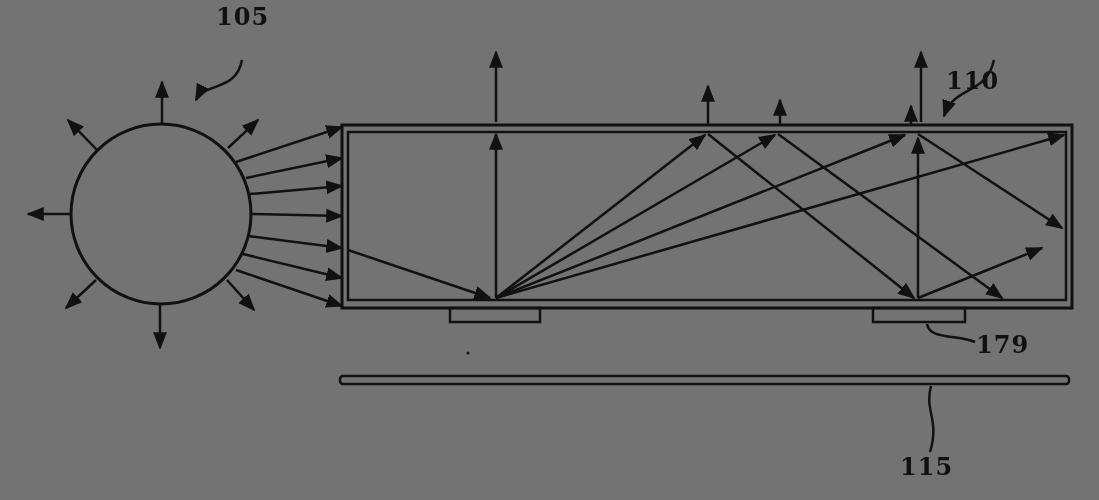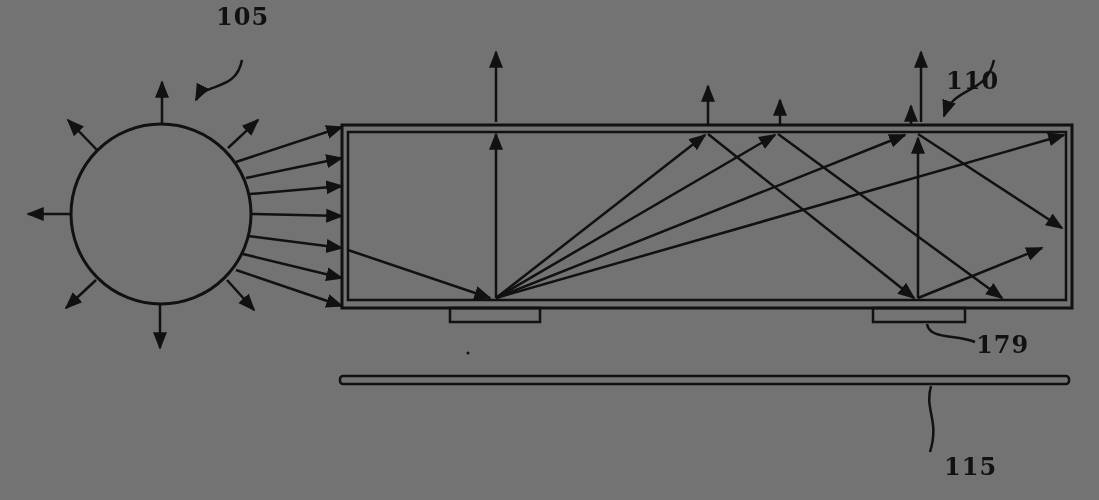--- a/index.html
+++ b/index.html
@@ -72,14 +72,14 @@
         <path d="M927,324 C930,340 955,334 975,342"></path>
         <path d="M931,386 C924,410 940,420 930,452"></path>
       </g>
       <circle cx="468" cy="353" r="1.5" fill="#111" stroke="none"></circle>
     </g>
   </svg>
 
   <div class="label" style="left:216px;top:2px;">105</div>
   <div class="label" style="left:946px;top:22px;margin-top:44px;">110</div>
   <div class="label" style="left:976px;top:330px;">179</div>
-  <div class="label" style="left:900px;top:452px;margin-left:44px;">115</div>
+  <div class="label" style="left:900px;top:452px;">115</div>
 </div>
 
 </body></html>

